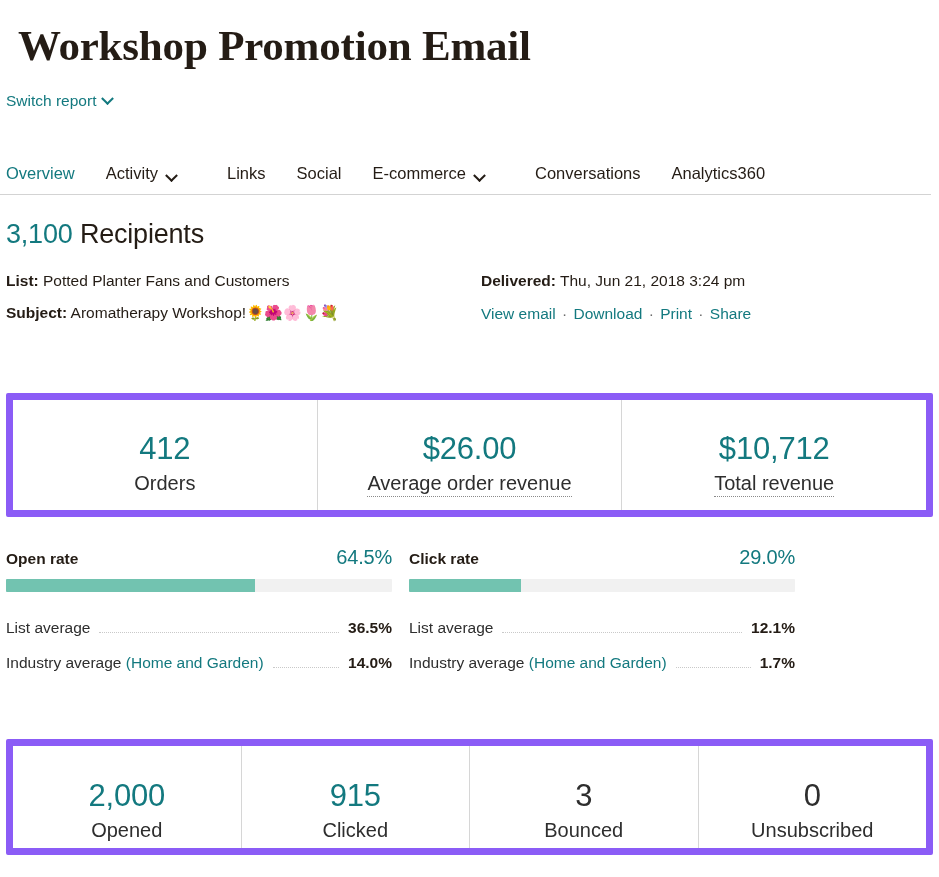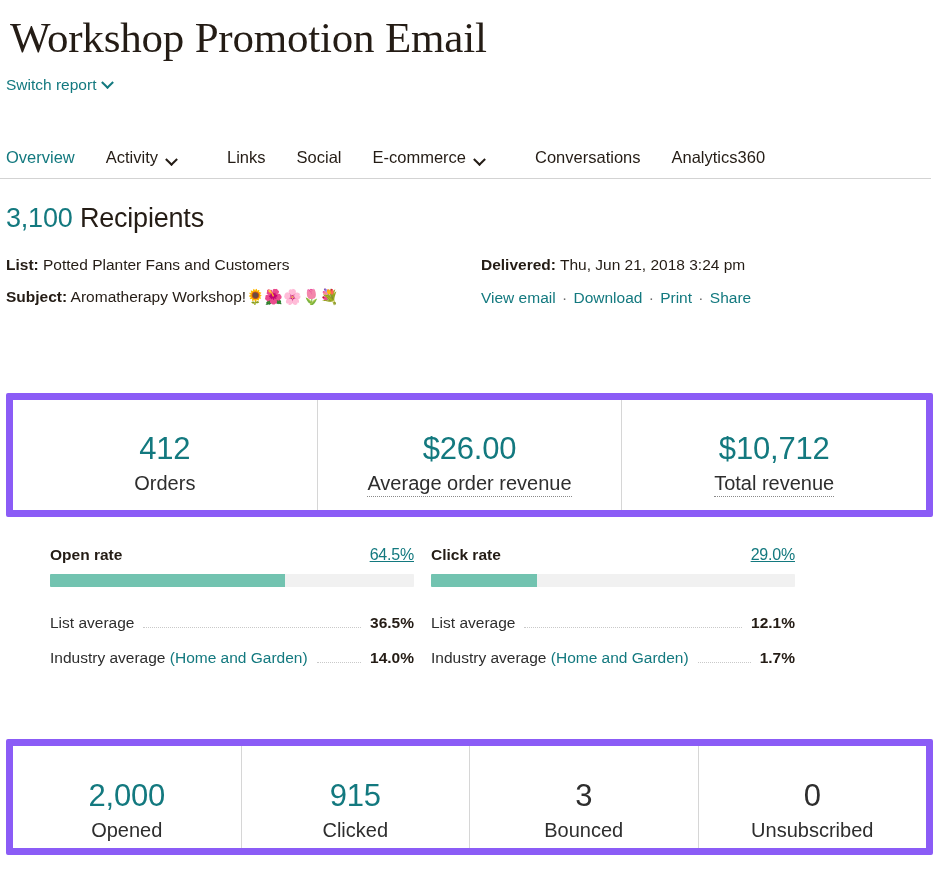--- a/index.html
+++ b/index.html
@@ -11,24 +11,24 @@
     font-family: "Liberation Sans", sans-serif;
     color: #241c15;
     -webkit-font-smoothing: antialiased;
   }
   .page { position: relative; width: 939px; height: 877px; overflow: hidden; }
 
   
   .report-title {
     font-family: "Liberation Serif", serif;
     font-size: 43px;
-    font-weight: 400;
+    font-weight: 700;
     letter-spacing: -0.2px;
     color: #241c15;
-    margin: 4px;
+    margin: 12px;
     padding: 10px 0 0 6px;
     line-height: 1.12;
   }
   .switch-report {
     padding: 10px 0 0 6px;
     font-size: 15.5px;
     color: #13797f;
     display: inline-flex;
     align-items: center;
     gap: 7px;
@@ -135,34 +135,33 @@
   #engagement-strip { top: 739px; width: 927px; height: 116px; }
   #engagement-strip .cell { padding-top: 34px; }
 
   
   .rates {
     position: absolute;
     top: 546px;
     left: 0;
     width: 795px;
     display: flex;
-    padding-left: 44px;
   }
   .rate-col { width: 458px; }
   .rate-col.left { margin-left: 6px; }
   .rate-col.right { margin-left: 17px; }
 
   .rate-head {
     display: flex;
     align-items: baseline;
     justify-content: space-between;
     margin-bottom: 10px;
   }
   .rate-name { font-size: 15.5px; font-weight: 700; color: #241c15; }
-  .rate-value { font-size: 16px; color: #13797f; letter-spacing: -0.2px; text-decoration: underline; }
+  .rate-value { font-size: 20px; color: #13797f; letter-spacing: -0.2px; }
 
   .bar-track {
     position: relative;
     height: 13px;
     background: #f1f1f1;
     border-radius: 1px;
     overflow: hidden;
     cursor: pointer;
   }
   .bar-fill {

